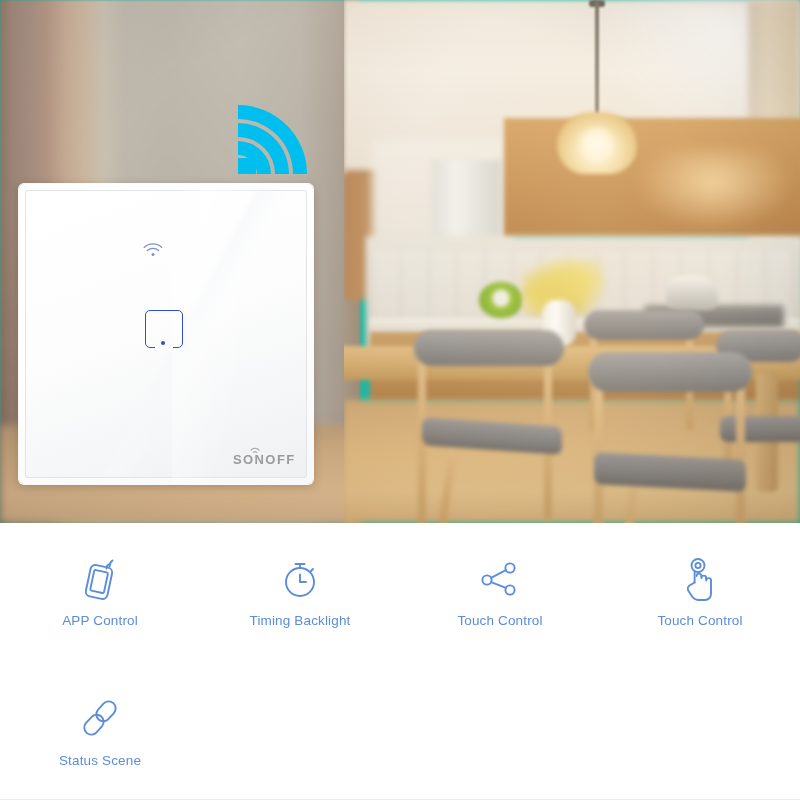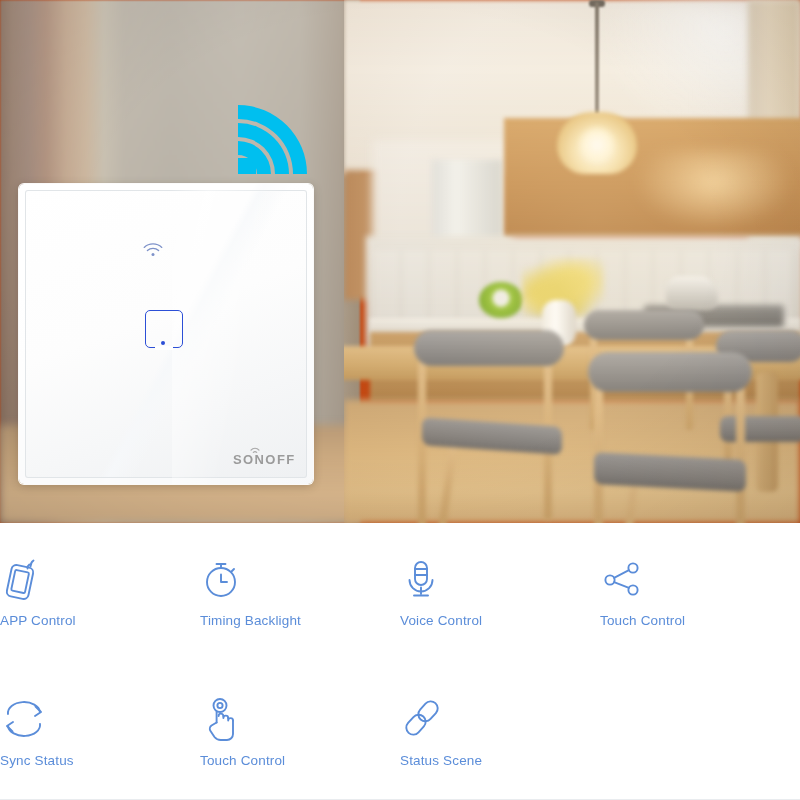--- a/index.html
+++ b/index.html
@@ -5,21 +5,21 @@
   html,body{margin:0;padding:0;}
   body{
     width:800px;height:800px;overflow:hidden;
     background:#ffffff;
     font-family:"Liberation Sans", sans-serif;
     -webkit-font-smoothing:antialiased;
   }
   .page{position:relative;width:800px;height:800px;}
 
   
-  .hero{position:absolute;left:0;top:0;width:800px;height:523px;overflow:hidden;background:#c2410c;}
+  .hero{position:absolute;left:0;top:0;width:800px;height:523px;overflow:hidden;background:#14b8a6;}
 
   
   .room-left{
     position:absolute;left:0;top:0;width:360px;height:523px;
     background:
       linear-gradient(180deg, rgba(255,255,255,0.10), rgba(0,0,0,0.06)),
       linear-gradient(90deg,
         #8d7260 0px, #9c8270 12px, #a3897a 28px,
         #b2917c 46px, #c6a98f 66px, #cdb69c 86px,
         #c8bfae 104px, #bdb5a8 124px,
@@ -265,21 +265,21 @@
 
   
   .features{
     position:absolute;left:0;top:523px;width:800px;height:277px;background:#ffffff;
   }
   .feature-grid{
     position:absolute;left:0;top:28px;width:800px;
     display:grid;grid-template-columns:repeat(4,1fr);row-gap:30px;
   }
   .feature{
-    display:flex;flex-direction:column;align-items:flex-start;justify-content:flex-start;
+    display:flex;flex-direction:column;align-items:center;justify-content:flex-start;
     height:110px;
   }
   .feature-icon{
     height:56px;display:flex;align-items:center;justify-content:center;margin-bottom:6px;
   }
   .feature-label{
     font-size:13.5px;color:#5b8dd9;letter-spacing:.15px;white-space:nowrap;
   }
   .bottom-rule{
     position:absolute;left:0;bottom:0;width:800px;height:1px;background:#e9ecef;
@@ -421,57 +421,34 @@
             <circle cx="21" cy="26" r="14"></circle>
             <path d="M16.5 8 H25.5"></path>
             <path d="M21 8 V12"></path>
             <path d="M31.5 15.5 L34 13"></path>
             <path d="M21 18.5 V26 H27"></path>
           </svg>
         </div>
         <div class="feature-label">Timing Backlight</div>
       </div>
 
-      <div class="feature">
-        <div class="feature-icon">
-          <svg width="42" height="46" viewBox="0 0 42 46" fill="none" stroke="#5b8dd9" stroke-width="1.9" stroke-linecap="round" stroke-linejoin="round">
-            <rect x="15" y="6" width="12" height="23" rx="6"></rect>
-            <path d="M15 13 H27 M15 19 H27"></path>
-            <path d="M9.5 24 A11.5 11.5 0 0 0 32.5 24"></path>
-            <path d="M21 31.5 V38"></path>
-            <path d="M14 39.5 H28"></path>
-          </svg>
-        </div>
-        <div class="feature-label">Voice Control</div>
-      </div>
 
       <div class="feature">
         <div class="feature-icon">
           <svg width="46" height="46" viewBox="0 0 46 46" fill="none" stroke="#5b8dd9" stroke-width="1.9" stroke-linecap="round" stroke-linejoin="round">
             <circle cx="10" cy="24" r="4.6"></circle>
             <circle cx="33" cy="12" r="4.6"></circle>
             <circle cx="33" cy="34" r="4.6"></circle>
             <path d="M14.1 21.8 L28.9 14.2"></path>
             <path d="M14.1 26.2 L28.9 31.8"></path>
           </svg>
         </div>
         <div class="feature-label">Touch Control</div>
       </div>
 
-      <div class="feature">
-        <div class="feature-icon">
-          <svg width="48" height="44" viewBox="0 0 48 44" fill="none" stroke="#5b8dd9" stroke-width="1.9" stroke-linecap="round" stroke-linejoin="round">
-            <path d="M8 17 A11 7.5 0 0 1 40 15"></path>
-            <path d="M35.5 9.5 L41 15 L35 19"></path>
-            <path d="M40 27 A11 7.5 0 0 1 8 29"></path>
-            <path d="M12.5 34.5 L7 29 L13 25"></path>
-          </svg>
-        </div>
-        <div class="feature-label">Sync Status</div>
-      </div>
 
       <div class="feature">
         <div class="feature-icon">
           <svg width="44" height="48" viewBox="0 0 44 48" fill="none" stroke="#5b8dd9" stroke-width="1.9" stroke-linecap="round" stroke-linejoin="round">
             <circle cx="20" cy="10.5" r="6.5"></circle>
             <circle cx="20" cy="10.5" r="2.6"></circle>
             <path d="M16.6 16.5 V27.5"></path>
             <path d="M16.6 27.5 L11.5 30.5 A4 4 0 0 0 10.5 36 L14.5 42 A8 8 0 0 0 21 45 H27 A6 6 0 0 0 33 39 V25.5"></path>
             <path d="M33 25.5 A2.4 2.4 0 0 0 28.2 25.5 V23"></path>
             <path d="M28.2 23 A2.4 2.4 0 0 0 23.4 23 V21"></path>

